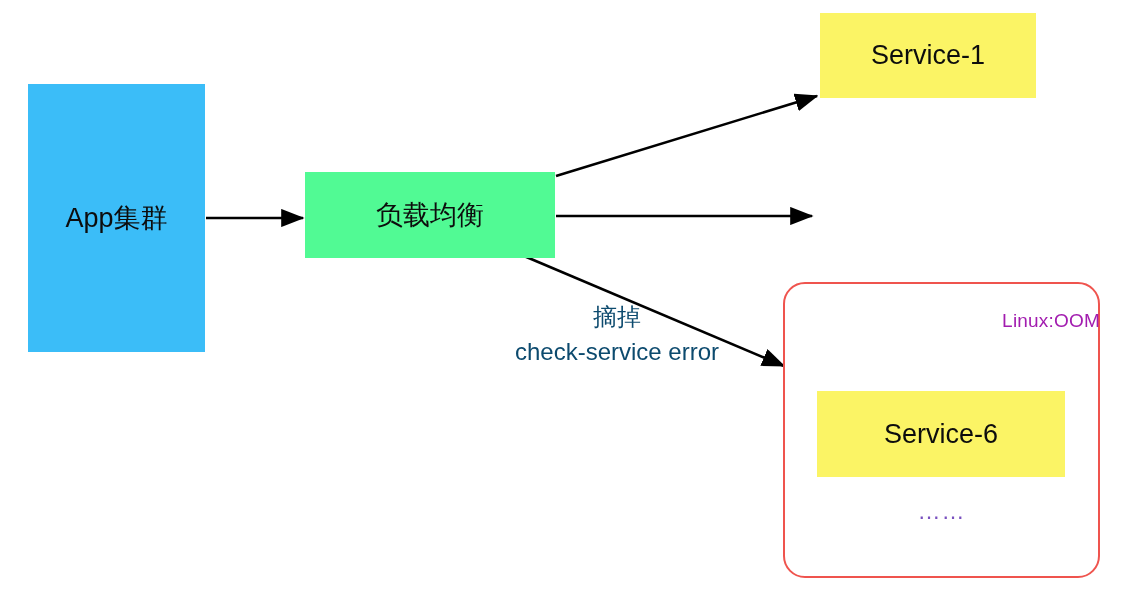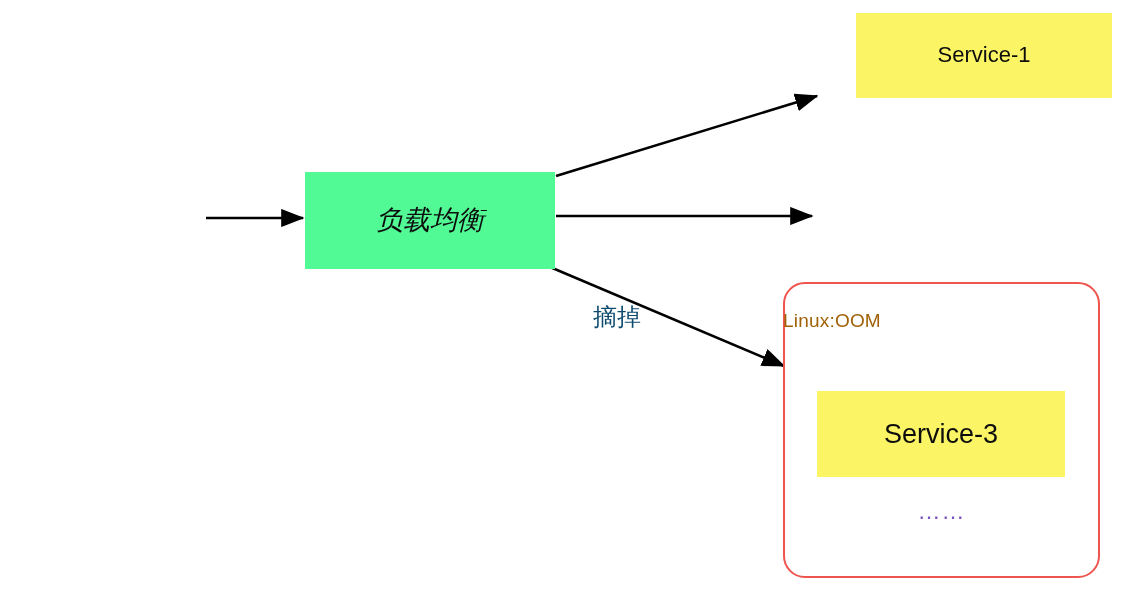--- a/index.html
+++ b/index.html
@@ -33,32 +33,31 @@
     top: 84px;
     width: 177px;
     height: 268px;
     background: #3bbdf8;
     font-size: 27px;
   }
   #node-lb {
     left: 305px;
     top: 172px;
     width: 250px;
-    height: 97px;
+    height: 86px;
     background: #51fa94;
     font-size: 27px;
-    font-style: italic;
   }
   #node-svc1 {
-    left: 856px;
+    left: 820px;
     top: 13px;
-    width: 256px;
+    width: 216px;
     height: 85px;
     background: #fbf465;
-    font-size: 22px;
+    font-size: 27px;
   }
   #node-svc2 {
     left: 815px;
     top: 173px;
     width: 250px;
     height: 85px;
     background: #fbf465;
     font-size: 27px;
   }
   #node-svc3 {
@@ -78,23 +77,23 @@
     border: 2px solid #ef544e;
     border-radius: 22px;
     background: #ffffff;
     box-sizing: border-box;
   }
   #label-oom {
     position: absolute;
     left: 783px;
     top: 310px;
     width: 317px;
-    text-align: left;
+    text-align: right;
     font-size: 19px;
-    color: #a16207;
+    color: #a21caf;
     letter-spacing: 0.2px;
     user-select: none;
   }
   #label-ellipsis {
     position: absolute;
     left: 783px;
     top: 498px;
     width: 317px;
     text-align: center;
     font-size: 23px;
@@ -134,31 +133,33 @@
       <marker id="arrowhead" markerWidth="9" markerHeight="7" refX="8.4" refY="3.5" orient="auto" markerUnits="strokeWidth">
         <polygon points="0 0, 9 3.5, 0 7" fill="#000000"></polygon>
       </marker>
     </defs>
     <line x1="206" y1="218" x2="303" y2="218" stroke="#000000" stroke-width="2.6" marker-end="url(#arrowhead)"></line>
     <line x1="556" y1="176" x2="817" y2="96" stroke="#000000" stroke-width="2.6" marker-end="url(#arrowhead)"></line>
     <line x1="556" y1="216" x2="812" y2="216" stroke="#000000" stroke-width="2.6" marker-end="url(#arrowhead)"></line>
     <line x1="524" y1="256" x2="784" y2="366" stroke="#000000" stroke-width="2.6" marker-end="url(#arrowhead)"></line>
   </svg>
 
+  <div class="node" id="node-app">App集群</div>
 
   <div class="node" id="node-lb">负载均衡</div>
 
   <div class="node" id="node-svc1">Service-1</div>
 
 
   <div id="group-oom"></div>
 
   <div id="label-oom">Linux:OOM</div>
 
-  <div class="node" id="node-svc3">Service-3</div>
+  <div class="node" id="node-svc3">Service-6</div>
 
   <div id="label-ellipsis">……</div>
 
   <div id="label-evict">
     <span class="line1">摘掉</span>
+    <span class="line2">check-service error</span>
   </div>
 
 </div>
 
 </body></html>

